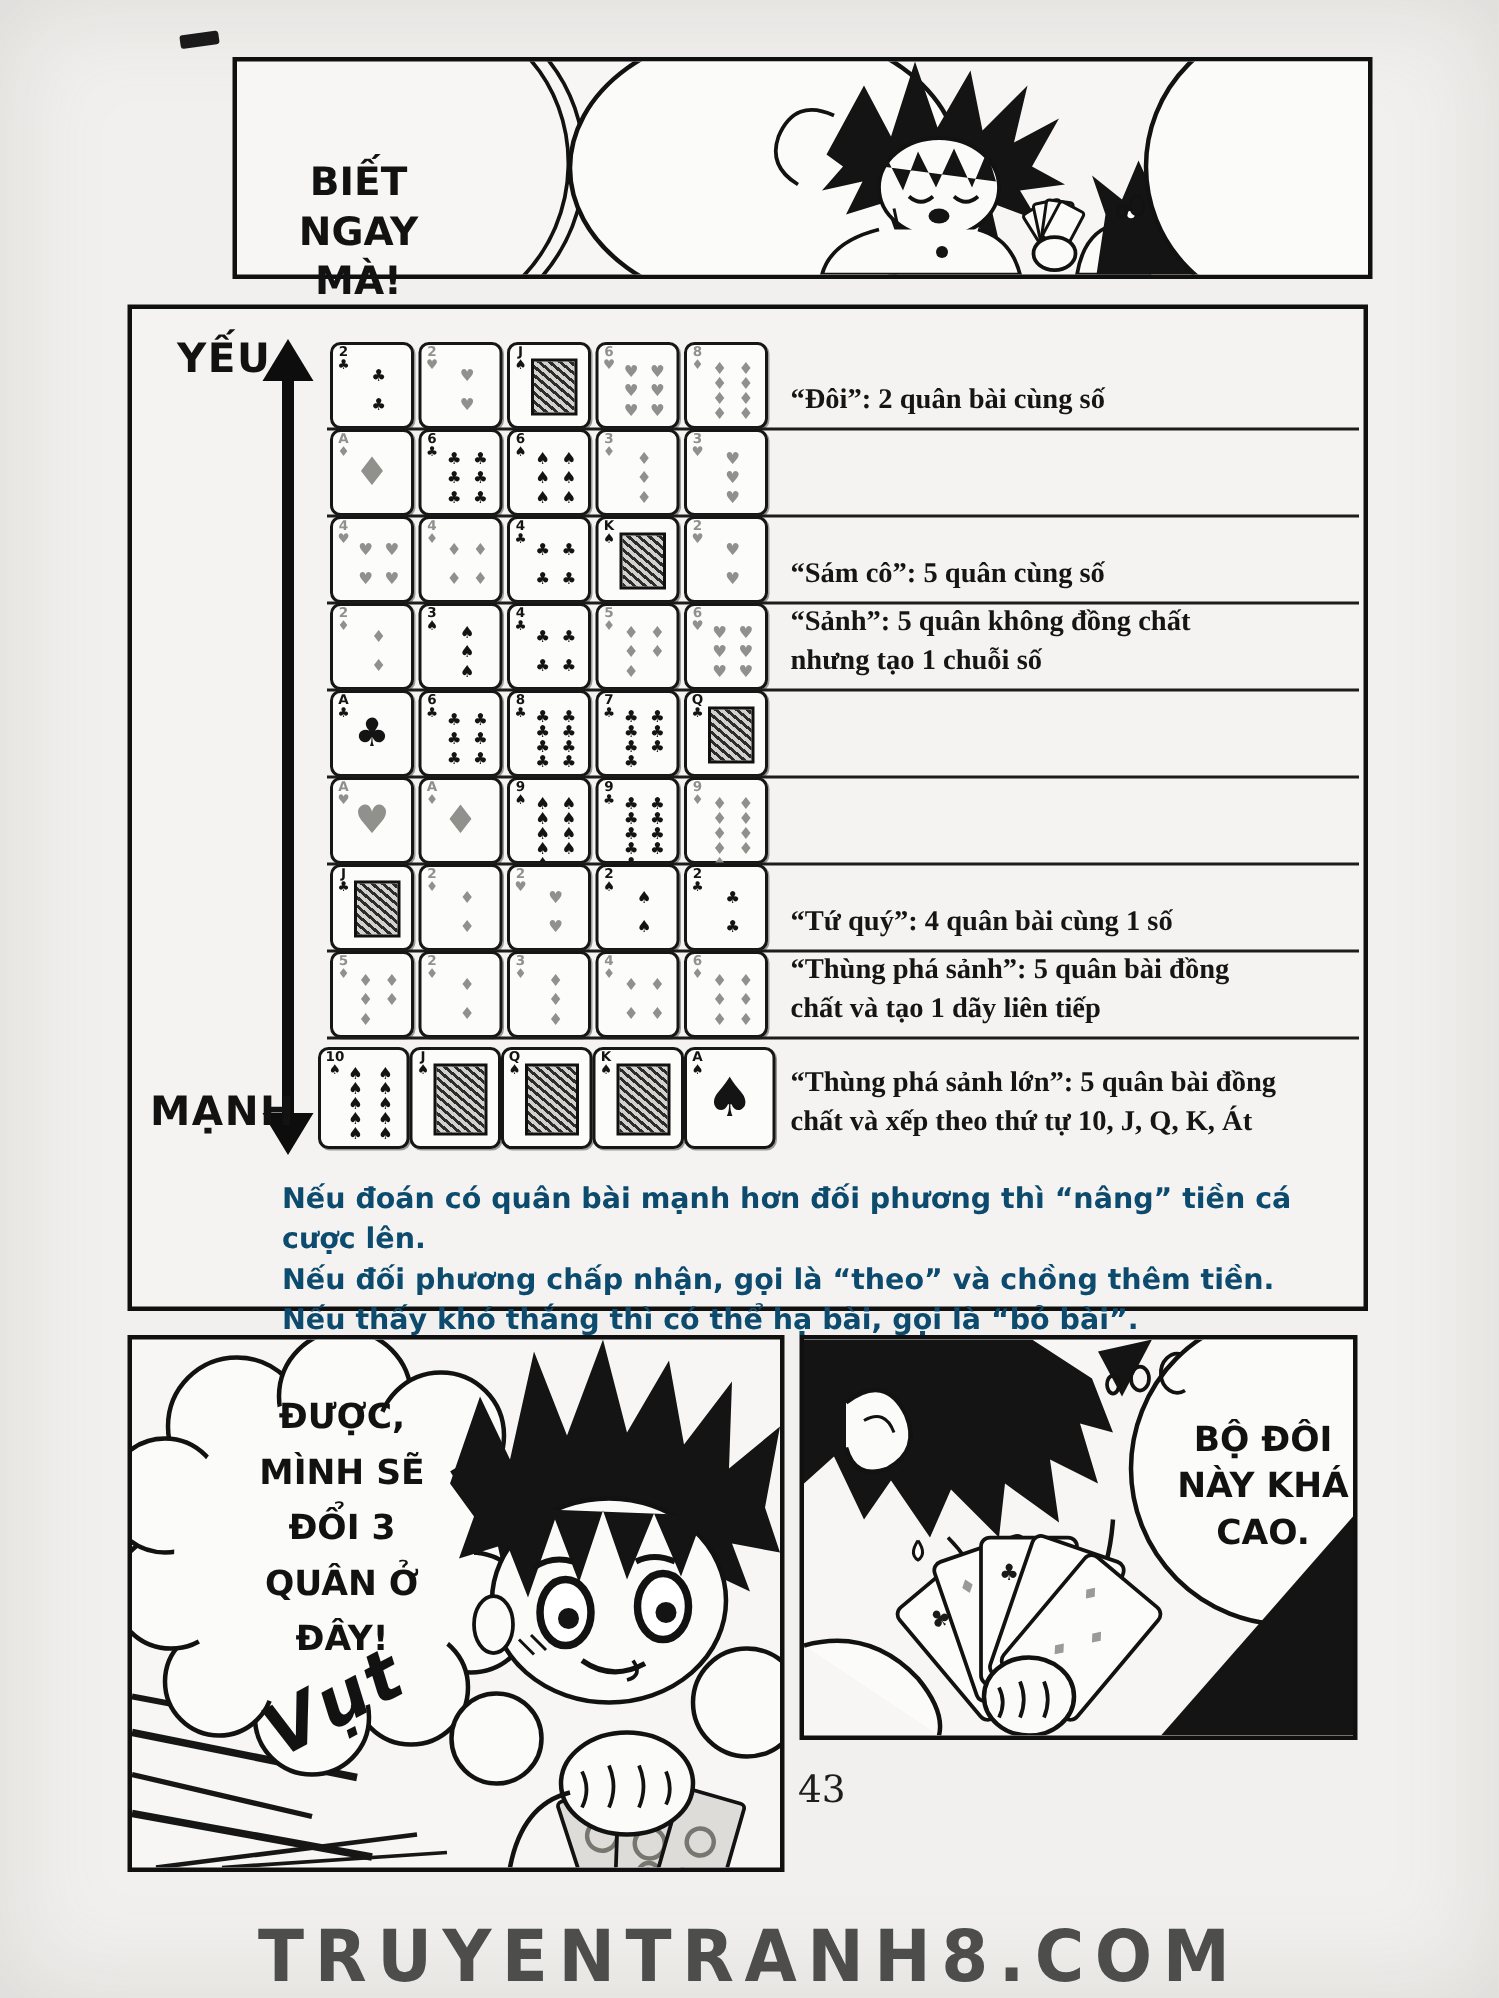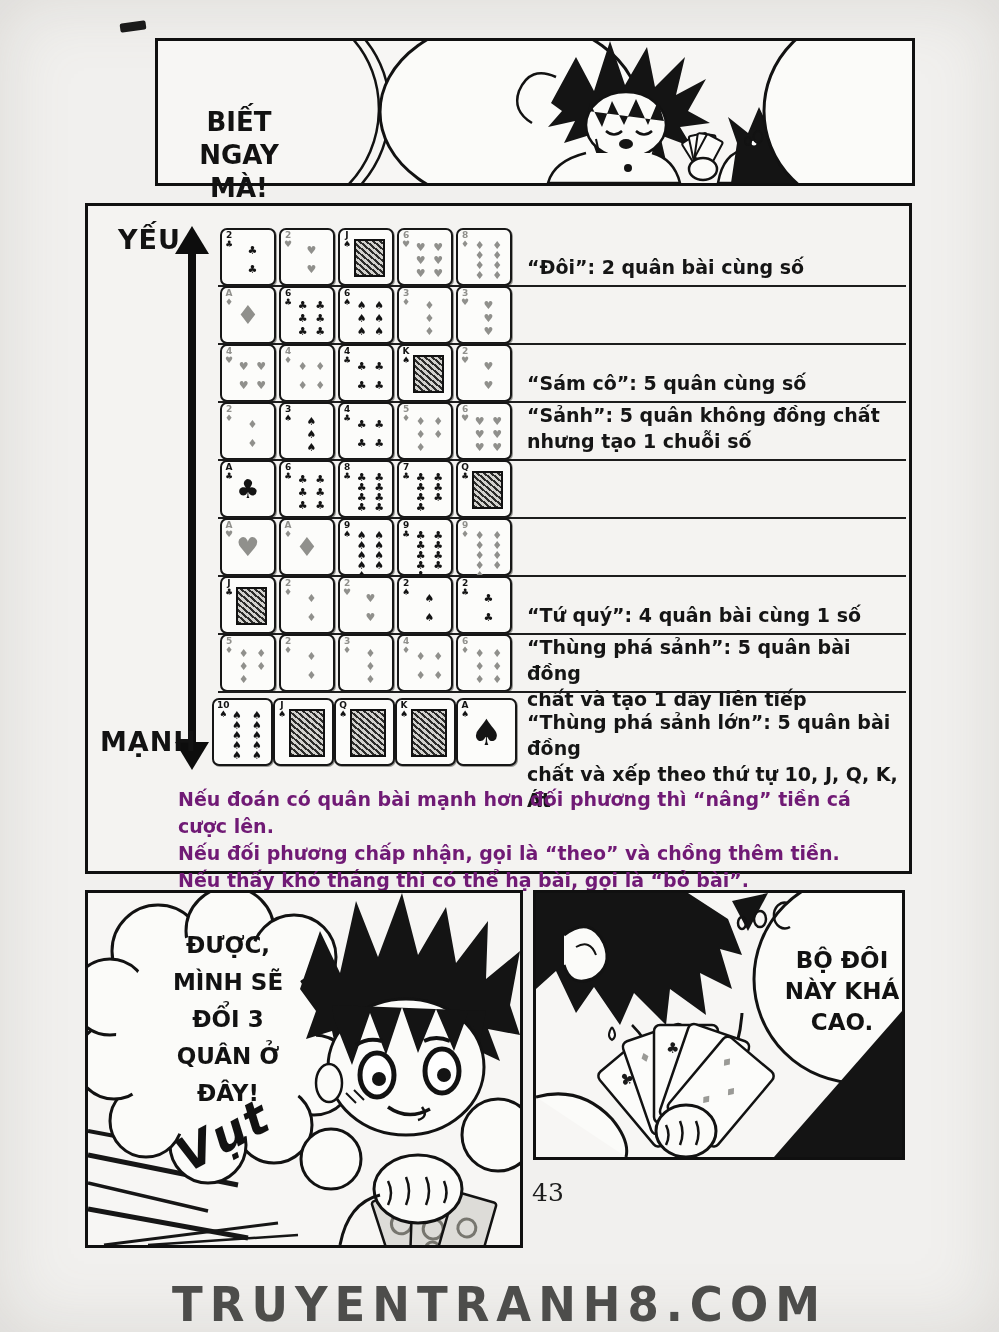--- a/index.html
+++ b/index.html
@@ -14,31 +14,31 @@
   .tp-center{left:212px;top:4px;width:272px;font-size:20.5px;line-height:22.5px;z-index:4;}
   .tp-right{left:622px;top:16px;width:132px;font-size:21px;line-height:22.5px;z-index:4;}
   
   .chart-box{left:85px;top:203px;width:821px;height:665px;background:#f4f3f1;border:3px solid #101010;}
   .dir-label{position:absolute;font-weight:bold;font-size:27px;letter-spacing:1px;}
   .arrow-shaft{position:absolute;left:188px;top:252px;width:8px;height:492px;background:#0d0d0d;}
   .arrow-head{position:absolute;width:0;height:0;border-left:17px solid transparent;border-right:17px solid transparent;}
   .arrow-up{left:175px;top:226px;border-bottom:28px solid #0d0d0d;}
   .arrow-down{left:175px;top:742px;border-top:28px solid #0d0d0d;}
   .sep{position:absolute;left:218px;width:688px;height:2px;background:#1c1c1c;}
-  .row-label{position:absolute;left:527px;width:382px;font-weight:bold;font-size:19px;line-height:26px;color:#151515;}
+  .row-label{position:absolute;left:527px;width:382px;font-weight:bold;font-size:19px;line-height:26px;color:#151515;font-family:Liberation Serif, serif;}
   .card{position:absolute;background:#fcfcfa;border:2px solid #161616;border-radius:7px;box-shadow:1px 1px 0 #9a9a96;}
   .card .corner{position:absolute;top:1px;left:3px;font-size:9px;font-weight:bold;line-height:9px;text-align:center;}
   .card .pips{position:absolute;inset:11px 4px 4px 13px;display:grid;grid-template-columns:repeat(2,1fr);
               justify-items:center;align-content:space-around;font-size:11px;line-height:10px;font-weight:bold;}
   .card .pips.cols1{grid-template-columns:1fr;}
   .card .face{position:absolute;inset:9px 7px 7px 14px;border:2px solid #111;
               background:repeating-linear-gradient(40deg,#2c2c2a 0 2px,#d2d1cd 2px 4.5px);}
   .card .acePip{position:absolute;inset:0;display:flex;align-items:center;justify-content:center;font-size:26px;font-weight:bold;}
   .dk{color:#141414}.lt{color:#90908c}
-  .notes{position:absolute;left:178px;top:786px;width:700px;font-weight:bold;font-size:19px;line-height:27px;color:#701a75;}
+  .notes{position:absolute;left:188px;top:786px;width:700px;font-weight:bold;font-size:19px;line-height:27px;color:#0c4a6e;}
   
   .cloud-text{left:34px;top:34px;width:212px;font-size:23px;line-height:37px;z-index:4;}
   .sfx{position:absolute;left:174px;top:1108px;font-size:47px;font-weight:bold;font-style:italic;
        transform:rotate(-28deg);z-index:5;letter-spacing:2px;}
   .br-text{left:248px;top:52px;width:116px;font-size:23px;line-height:31px;z-index:4;}
   .page-num{position:absolute;left:532px;top:1178px;font-family:"DejaVu Serif",serif;font-size:25px;color:#1d1d1d;}
   .footer{position:absolute;left:0;top:1278px;width:100%;text-align:center;font-weight:800;font-size:45px;
           letter-spacing:7px;color:#4d4d4b;transform:scaleY(1.06);}
   .smudge{position:absolute;left:120px;top:22px;width:26px;height:9px;background:#1a1a1a;transform:rotate(-8deg);border-radius:2px;}
   svg text{font-family:"DejaVu Sans",sans-serif;}

